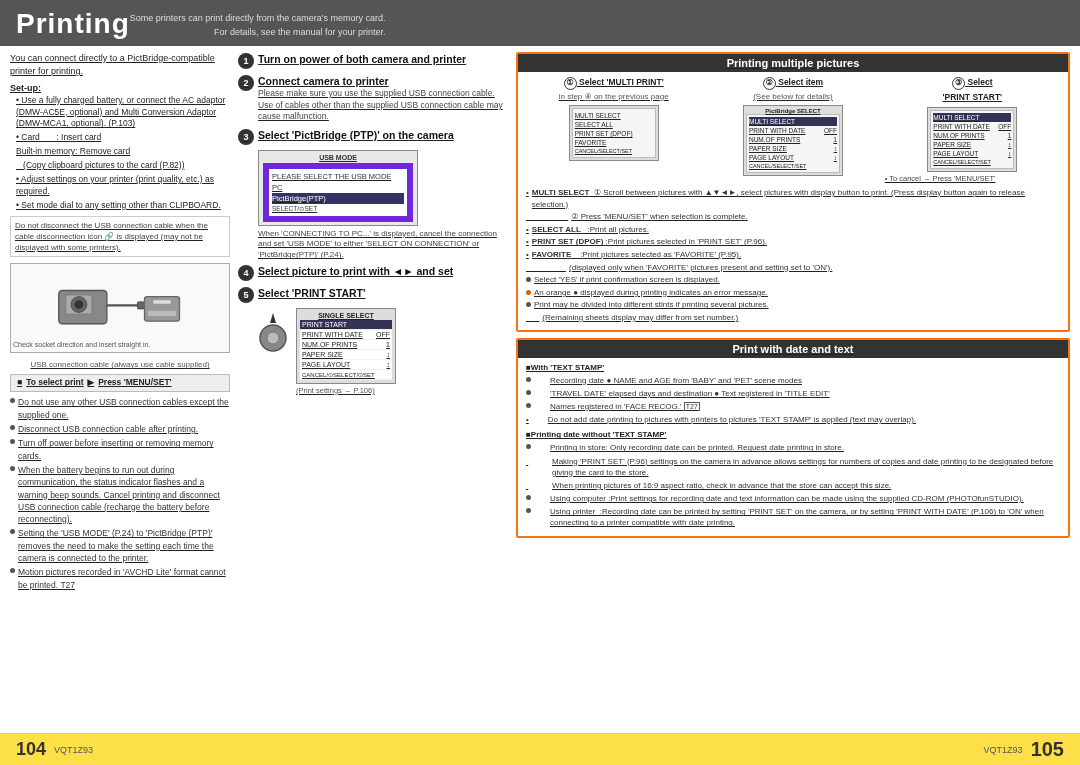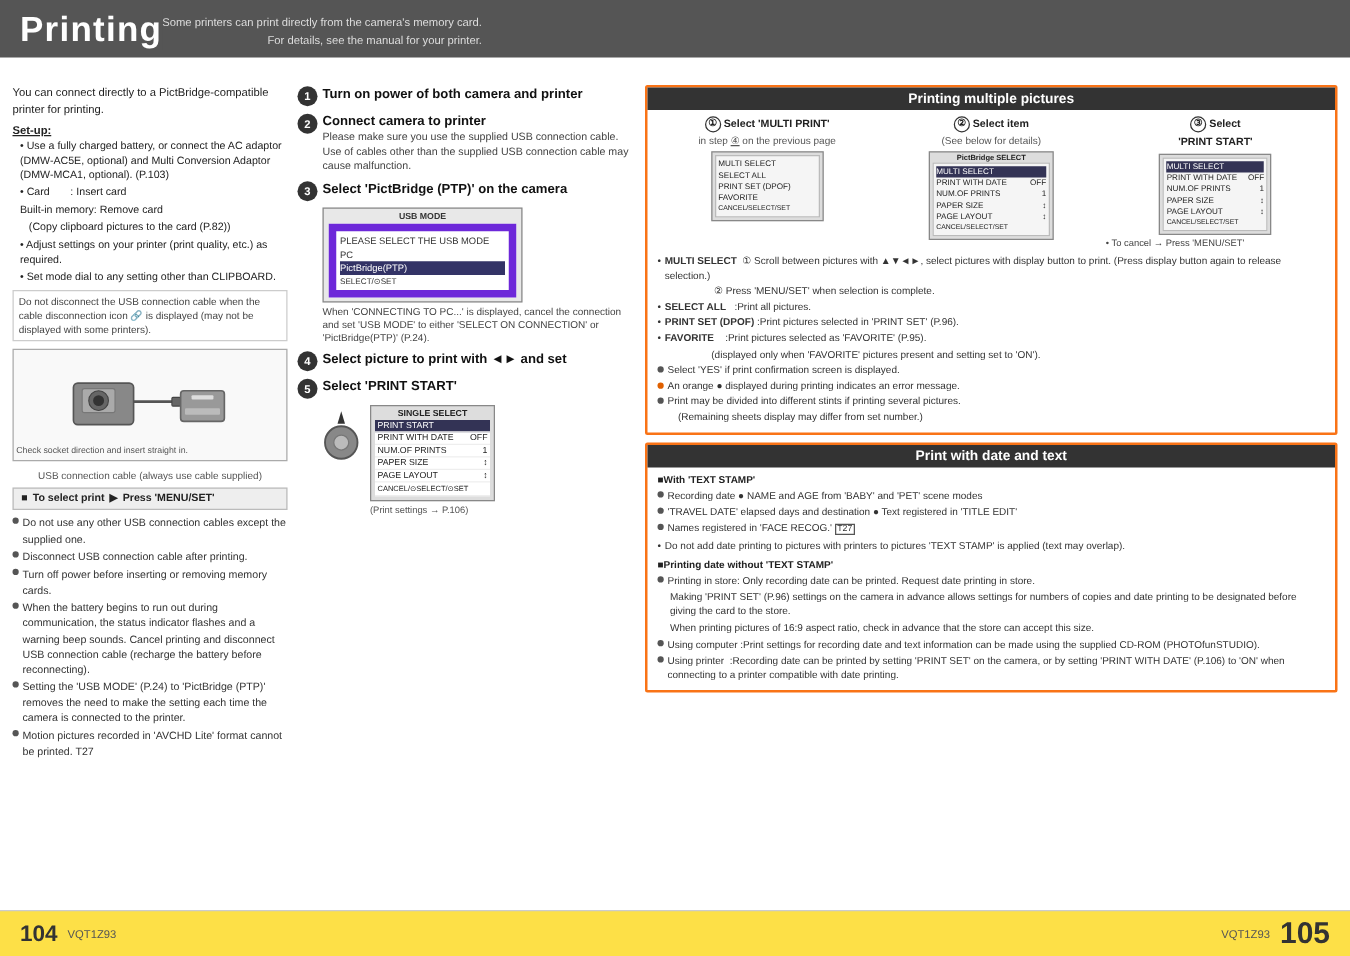--- a/index.html
+++ b/index.html
@@ -40,22 +40,23 @@
       font-size: 9px;
       color: #ddd;
       text-align: right;
       line-height: 1.5;
       padding-top: 4px;
     }
     
     .main-content {
       display: flex;
       flex: 1;
-      padding: 22px 10px;
+      padding: 6px 10px;
       gap: 8px;
+      text-decoration: underline;
     }
     
     .left-col {
       width: 220px;
       flex-shrink: 0;
       font-size: 9px;
       line-height: 1.4;
     }
     .setup-text {
       font-size: 9px;
@@ -304,21 +305,21 @@
     }
     .footer-code-left {
       font-size: 9px;
       color: #555;
     }
     .footer-code-right {
       font-size: 9px;
       color: #555;
     }
     .page-num-right {
-      font-size: 24px;
+      font-size: 20px;
       font-weight: bold;
       color: #333;
     }
     .print-screen {
       border: 1px solid #888;
       background: #ddd;
       padding: 3px;
       width: 100px;
       font-size: 7px;
     }
@@ -343,21 +344,21 @@
       font-size: 8px;
       font-weight: bold;
       margin-bottom: 3px;
     }
     .small-bullet {
       font-size: 8px;
       color: #333;
       line-height: 1.4;
       margin-bottom: 2px;
       display: flex;
-      gap: 3px;
+      gap: 19px;
     }
   </style>
 </head>
 <body>
 
 <div class="page-container">
 
   <div class="page-header">
     <div class="page-title-box">
       <span class="page-title">Printing</span>

